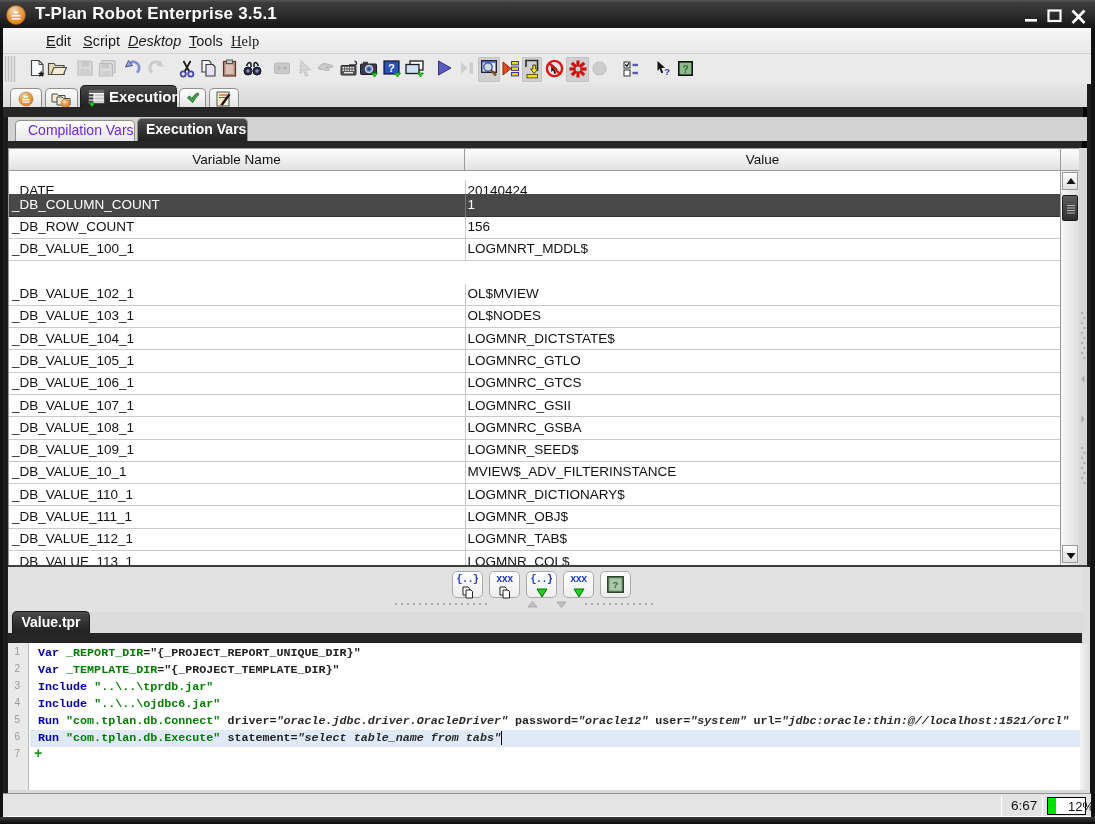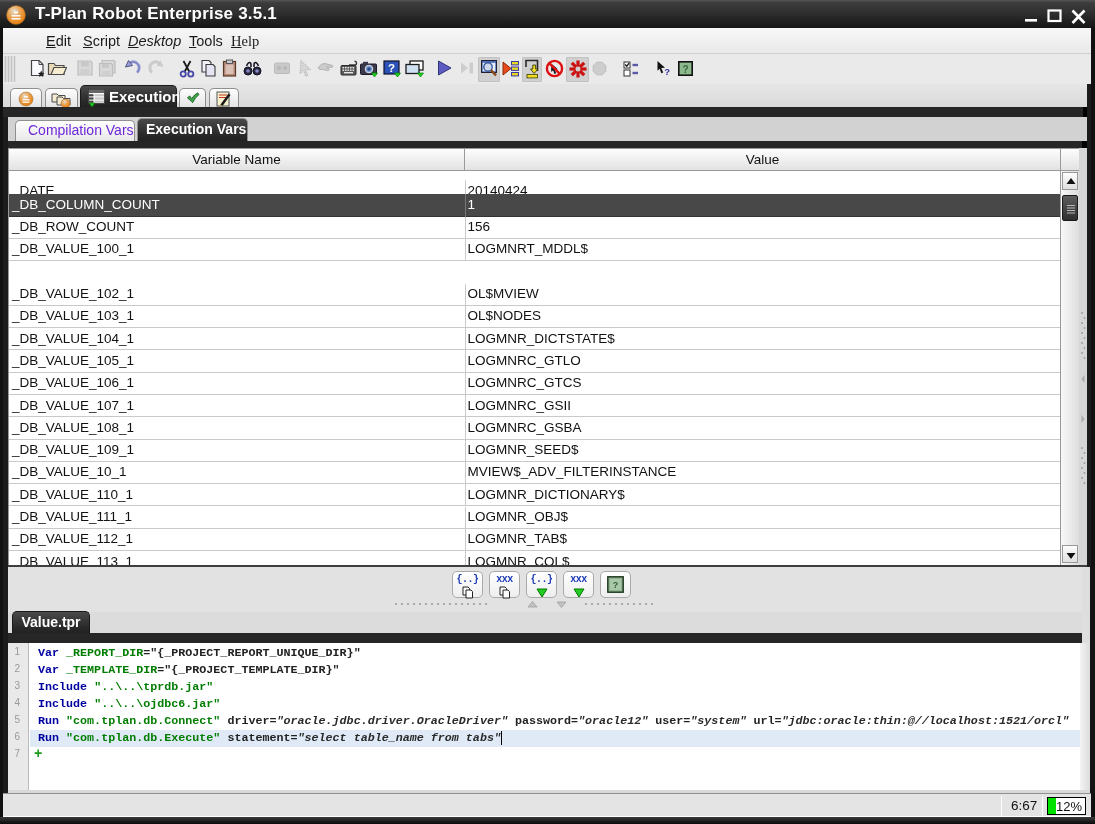--- a/index.html
+++ b/index.html
@@ -90,21 +90,21 @@
 #curline { background:#dfeaf6; }
 
 
 #gapstrip { left:8px; top:790px; width:1082px; height:3px; background:#d9d9d9; }
 #statusbar { left:3px; top:793px; width:1088px; height:24px; background:#e4e4e4;
   border-top:1px solid #909090; border-bottom:1px solid #fff; }
 .sdiv { position:absolute; top:2px; width:1px; height:20px; background:#aaa; border-right:1px solid #fff; }
 #stext { position:absolute; left:1008px; top:4px; font-size:13.5px; color:#111; }
 #progress { position:absolute; left:1044px; top:3px; width:39px; height:18px; background:#fff; border:1px solid #000; }
 #progfill { position:absolute; left:0; top:0; width:8px; height:16px; background:#00e100; }
-#progtext { position:absolute; left:8px; top:1px; font-size:13px; color:#111; }
+#progtext { position:absolute; left:8px; top:1px; font-size:13px; color:#111;padding-left:12px; }
 #bottomborder { left:0; top:817px; width:1095px; height:7px; background:linear-gradient(#3a3a3a,#0a0a0a); }
 </style>
 </head>
 <body>
 <div class="abs" id="titlebar"></div>
 <svg class="abs" style="left:6px;top:5px;" width="20" height="20" viewBox="0 0 20 20">
  <defs>
       <radialGradient id="ball" cx="0.4" cy="0.3" r="0.9">
    <stop offset="0" stop-color="#e8e0d4"></stop>
         <stop offset="0.35" stop-color="#e8a455"></stop>

